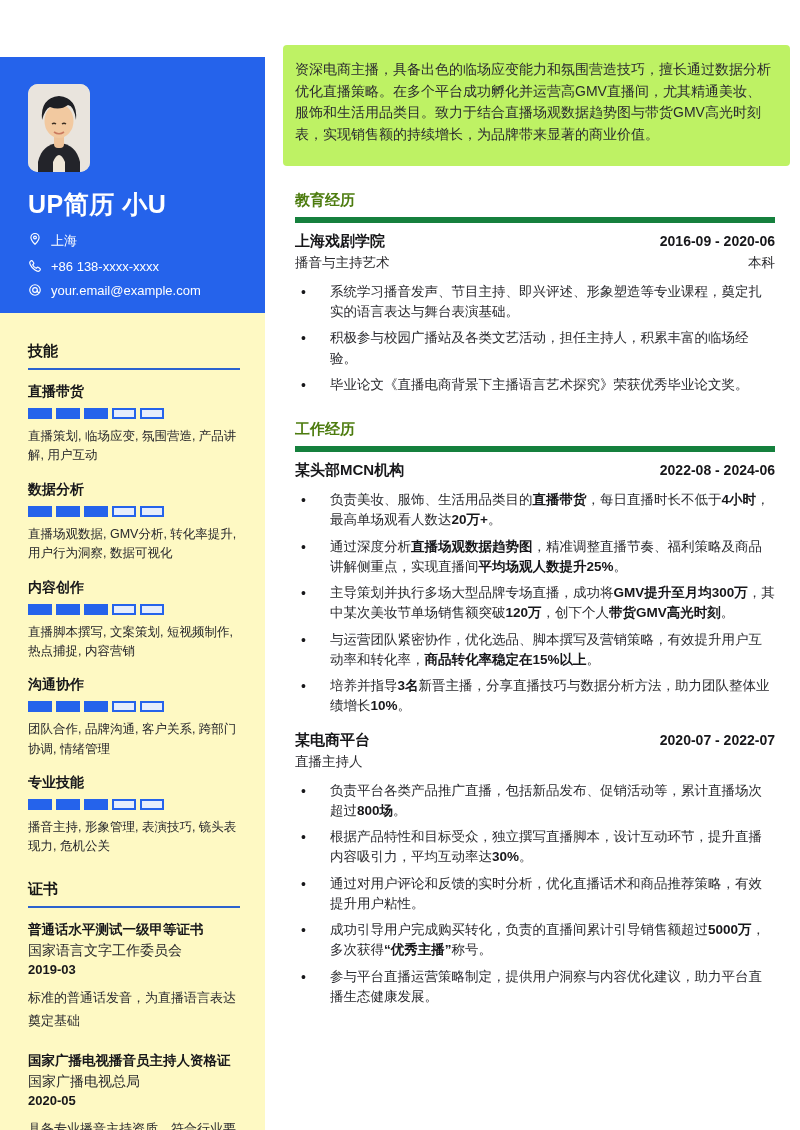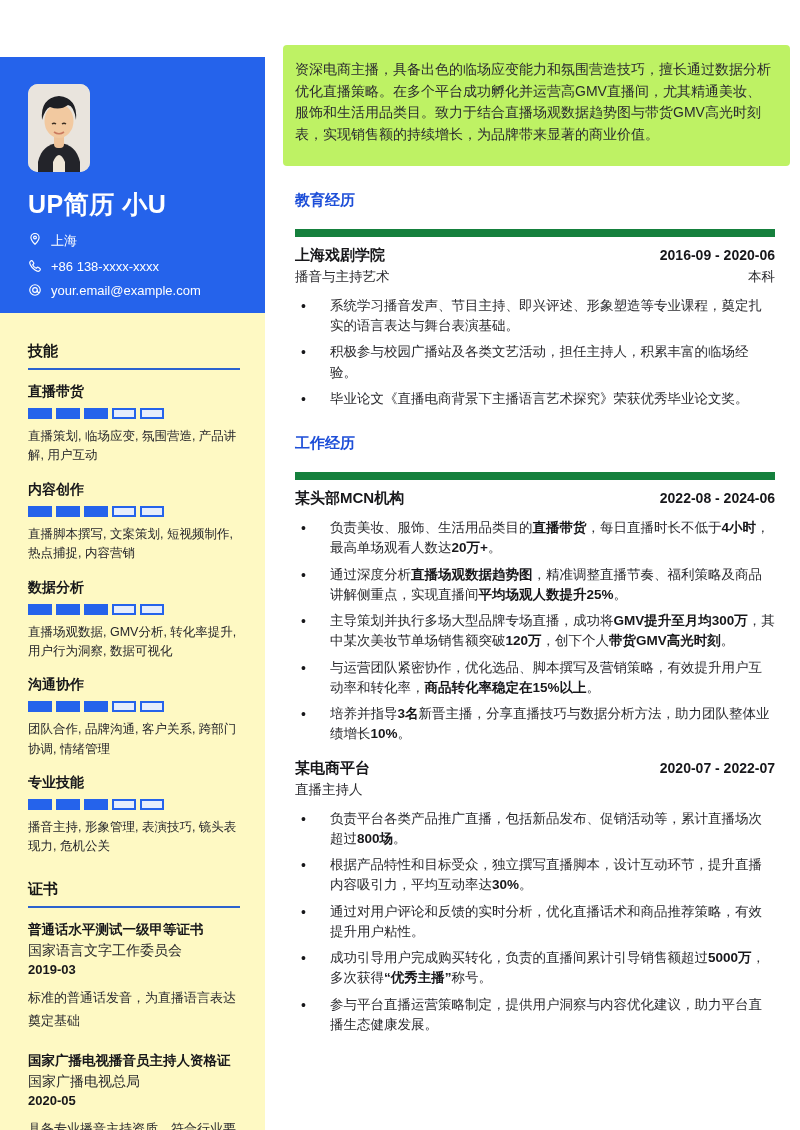--- a/index.html
+++ b/index.html
@@ -37,22 +37,22 @@
   .cred-date{font-size:13px;font-weight:700;color:#17171a;margin-top:2px;}
   .cred-desc{font-size:13px;line-height:1.8;margin-top:9px;}
   
   .main{position:absolute;left:283px;top:45px;width:507px;}
   .summary-box{
     background:#bef264;border-radius:4px;box-sizing:border-box;
     padding:14px 16px 20px 12px;font-size:14px;line-height:1.55;color:#2b2b30;
   }
   .main-section{margin:25px 15px 0 12px;}
   .main-section h2{
-    margin:0;font-size:15px;font-weight:700;color:#1d4ed8;
-    border-bottom:8px solid #15803d;padding-bottom:19px;
+    margin:0;font-size:15px;font-weight:700;color:#4d7c0f;
+    border-bottom:6px solid #15803d;padding-bottom:7px;
   }
   .entry{margin-top:9px;}
   .entry + .entry{margin-top:14px;}
   .entry-head{display:flex;justify-content:space-between;align-items:baseline;}
   .entry-title{font-size:15px;font-weight:700;color:#17171a;}
   .entry-period{font-size:14px;font-weight:700;color:#17171a;white-space:nowrap;}
   .entry-sub{display:flex;justify-content:space-between;font-size:13.5px;color:#2a2a2e;margin-top:3px;}
   ul.bullets{list-style:none;margin:10px 0 0 0;padding:0;}
   ul.bullets li{
     position:relative;padding-left:35px;font-size:13.5px;line-height:1.5;
@@ -115,41 +115,41 @@
               <span class="seg on"></span>
               <span class="seg on"></span>
               <span class="seg on"></span>
               <span class="seg"></span>
               <span class="seg"></span>
             </div>
     <div class="skill-desc">直播策划, 临场应变, 氛围营造, 产品讲解, 用户互动</div>
   </div>
 
   <div class="skill">
+    <div class="skill-name">数据分析</div>
+    <div class="bars">
+              <span class="seg on"></span>
+              <span class="seg on"></span>
+              <span class="seg on"></span>
+              <span class="seg"></span>
+              <span class="seg"></span>
+            </div>
+    <div class="skill-desc">直播场观数据, GMV分析, 转化率提升, 用户行为洞察, 数据可视化</div>
+  </div>
+
+  <div class="skill">
     <div class="skill-name">内容创作</div>
     <div class="bars">
               <span class="seg on"></span>
               <span class="seg on"></span>
               <span class="seg on"></span>
               <span class="seg"></span>
               <span class="seg"></span>
             </div>
     <div class="skill-desc">直播脚本撰写, 文案策划, 短视频制作, 热点捕捉, 内容营销</div>
-  </div>
-
-  <div class="skill">
-    <div class="skill-name">数据分析</div>
-    <div class="bars">
-              <span class="seg on"></span>
-              <span class="seg on"></span>
-              <span class="seg on"></span>
-              <span class="seg"></span>
-              <span class="seg"></span>
-            </div>
-    <div class="skill-desc">直播场观数据, GMV分析, 转化率提升, 用户行为洞察, 数据可视化</div>
   </div>
 
   <div class="skill">
     <div class="skill-name">沟通协作</div>
     <div class="bars">
               <span class="seg on"></span>
               <span class="seg on"></span>
               <span class="seg on"></span>
               <span class="seg"></span>
               <span class="seg"></span>

